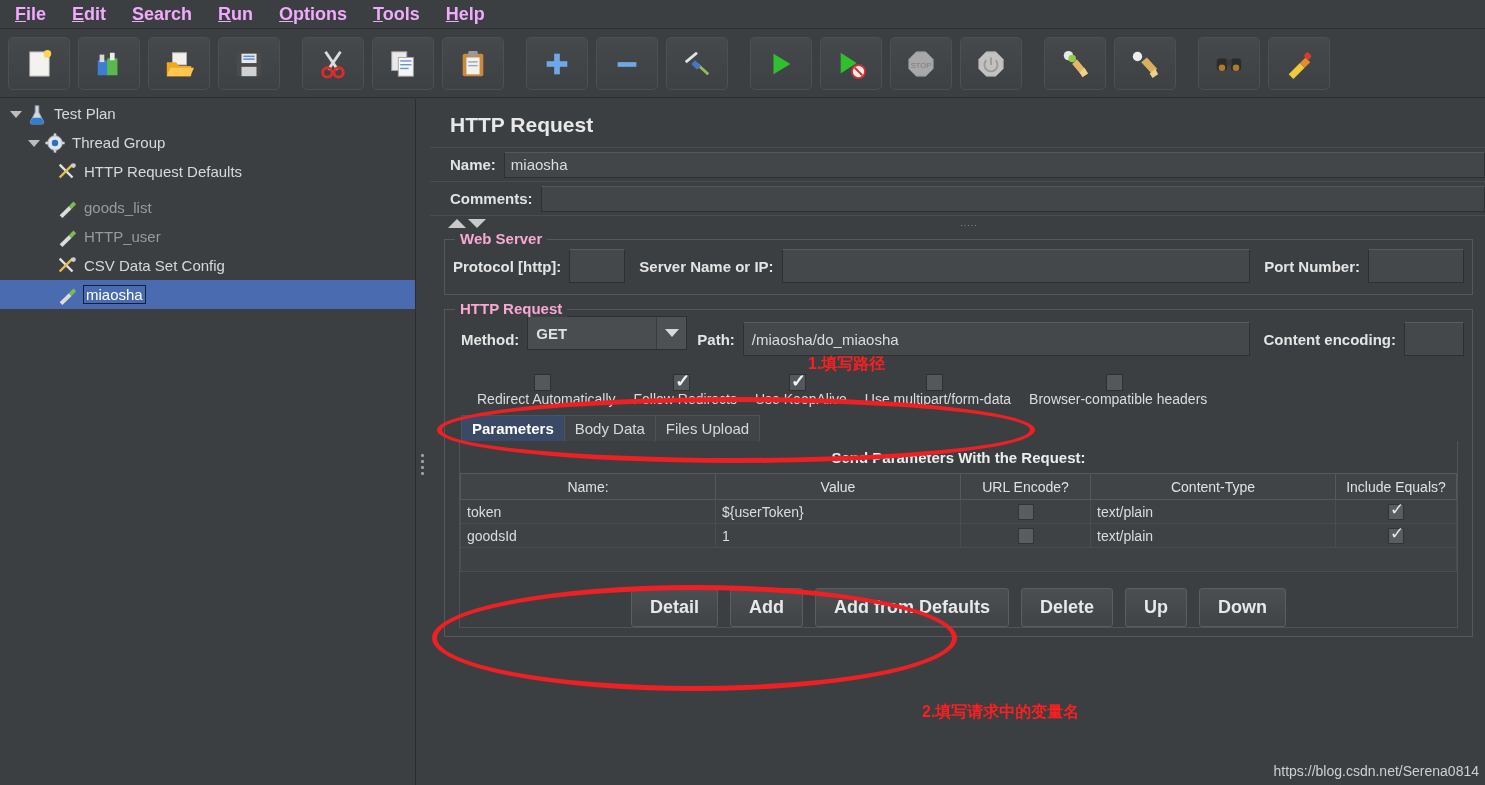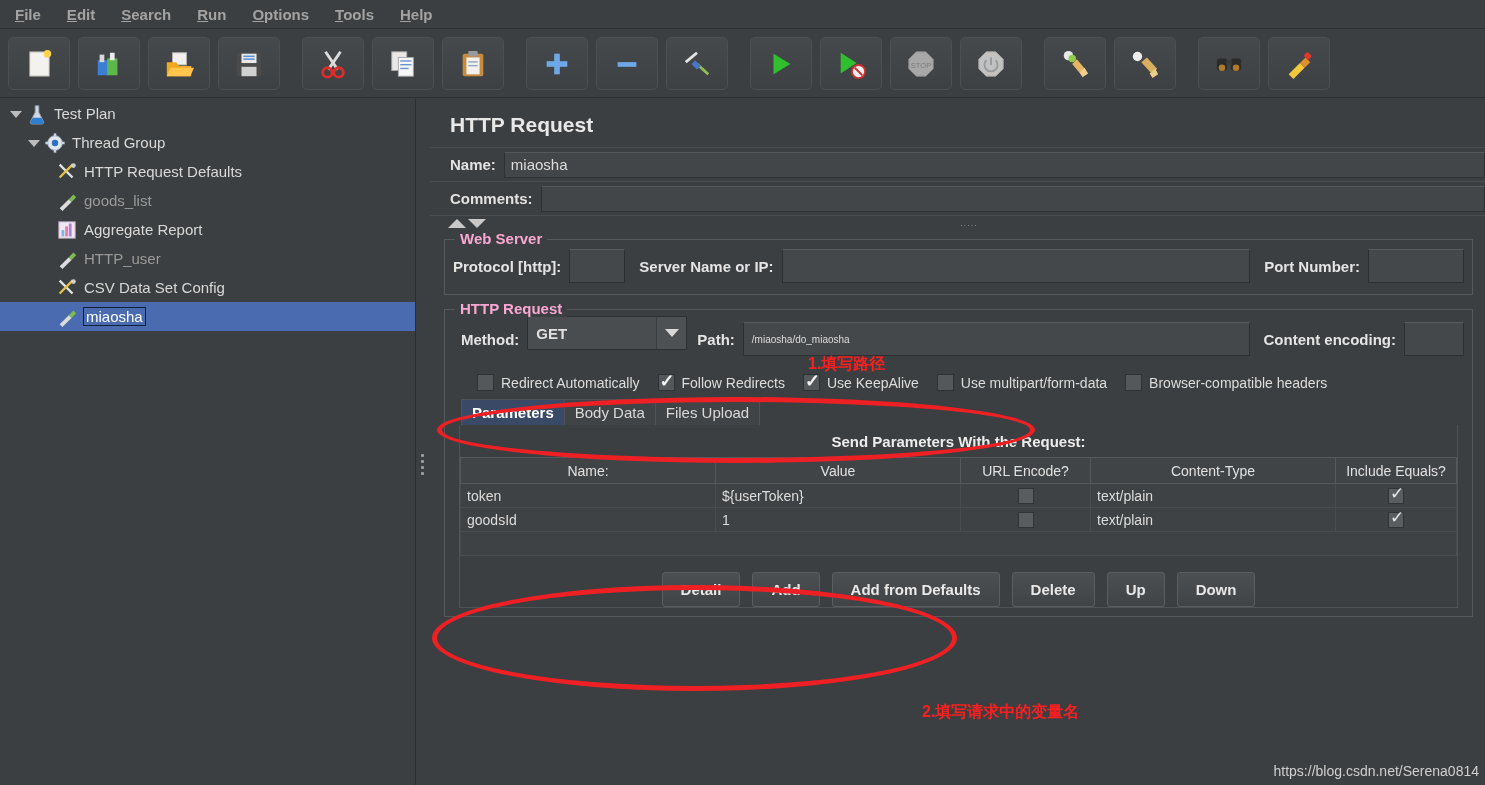--- a/index.html
+++ b/index.html
@@ -14,21 +14,21 @@
   #app { position:relative; width:1485px; height:785px; }
 
   
   .menubar {
     position:absolute; left:0; top:0; width:1485px; height:29px;
     background:#3c3f41; display:flex; align-items:center;
     padding-left:10px; gap:16px;
     border-bottom:1px solid #2e3032;
   }
   .menu-item {
-    font-size:15px; font-weight:bold; color:#a3a3a3;
+    font-size:18px; font-weight:bold; color:#f0abfc;
     padding:2px 5px; cursor:default; white-space:nowrap;
   }
   .menu-item .mn { text-decoration:underline; }
 
   
   .toolbar {
     position:absolute; left:0; top:30px; width:1485px; height:68px;
     background:#3c3f41; display:flex; align-items:center;
     padding:0 8px; gap:8px; border-bottom:1px solid #2b2d2f;
   }
@@ -126,37 +126,37 @@
   
   .group { position:relative; margin:8px 12px 0 14px; border:1px solid #55595c; padding:6px 8px 8px; }
   .group > .gtitle {
     position:absolute; top:-10px; left:10px; background:#3c3f41;
     padding:0 5px; font-size:15px; font-weight:bold; color:#f9a8d4;
   }
   .grow { display:flex; align-items:center; height:40px; }
   .glbl { font-size:15px; font-weight:bold; color:#e4e4e4; white-space:nowrap; }
   .inp {
     background:#45484a; border:1px solid #2d3032; border-top-color:#5a5d5f;
-    height:34px; color:#dcdcdc; font-size:10px; display:flex;
+    height:34px; color:#dcdcdc; font-size:15px; display:flex;
     align-items:center; padding:0 8px; cursor:text;
   }
   .combo {
     display:flex; align-items:stretch; margin:0 10px 12px 8px;
     background:#4a4d50; border:1px solid #2d3032; height:34px; width:160px;
   }
   .combo .cval { flex:1; display:flex; align-items:center; padding:0 8px; font-size:15px; font-weight:bold; color:#e0e0e0; }
   .combo .carrow {
     width:30px; display:flex; align-items:center; justify-content:center;
     background:#4d5154; border-left:1px solid #3a3d3f;
   }
   .carrow::after { content:""; border-left:7px solid transparent; border-right:7px solid transparent; border-top:8px solid #d8d8d8; }
 
   
   .chkrow { display:flex; align-items:center; gap:18px; padding:12px 0 6px 24px; }
-  .chk { display:flex; align-items:center; cursor:pointer; }
+  .chk { display:flex; align-items:center; cursor:pointer;flex-direction:column; }
   .cbox {
     width:17px; height:17px; background:#55585b; border:1px solid #2e3133;
     margin-right:7px; position:relative; flex:none;
   }
   .cbox.on::after {
     content:"✓"; position:absolute; left:1px; top:-5px;
     font-size:18px; color:#f2f2f2; font-weight:bold;
   }
   .cbl { font-size:14px; color:#dcdcdc; white-space:nowrap; }
 
@@ -175,21 +175,21 @@
   }
   td.ctr { text-align:center; }
   .tcb { width:16px; height:16px; background:#5a5d60; border:1px solid #313436; display:inline-block; position:relative; vertical-align:middle; }
   .tcb.on::after { content:"✓"; position:absolute; left:1px; top:-6px; font-size:17px; color:#e8e8e8; }
   .emptyrow td { height:26px; background:#3c3f41; border-color:#474a4d; }
 
   
   .btnrow { display:flex; justify-content:center; gap:12px; padding-top:16px; }
   .btn {
     background:linear-gradient(#4b4f52,#414447); border:1px solid #5a5e61;
-    border-radius:3px; color:#e8e8e8; font-size:15px; font-weight:bold;
+    border-radius:3px; color:#e8e8e8; font-size:18px; font-weight:bold;
     padding:8px 18px; cursor:pointer; white-space:nowrap;
   }
 
   
   .ellipse {
     position:absolute; border:5px solid #ee2024; border-radius:50%;
     pointer-events:none;
   }
   .anno {
     position:absolute; color:#fb1f1f; font-size:16px; font-weight:bold;
@@ -405,37 +405,28 @@
 
     <div class="tnode" style="padding-left:56px;">
       <svg class="ticon" viewBox="0 0 24 24">
         <line x1="4" y1="4" x2="18" y2="18" stroke="#e2e2e2" stroke-width="2.6"></line>
         <line x1="18" y1="4" x2="4" y2="18" stroke="#e0c24a" stroke-width="2.6"></line>
         <circle cx="19" cy="5" r="2.6" fill="#cfcfcf"></circle>
       </svg>
       <span class="tlabel">HTTP Request Defaults</span>
     </div>
 
-    <div class="tnode" style="padding-left:56px;">
+    <div class="tnode" style="padding-left:56px;margin-top:7px;">
       <svg class="ticon" viewBox="0 0 24 24">
         <path d="M4 20 l10 -10 l3 3 l-10 10 Z" fill="#dcdcdc"></path>
         <path d="M14 10 l5 -5 l3 3 l-5 5 Z" fill="#7dbb4e"></path>
       </svg>
       <span class="tlabel dim">goods_list</span>
     </div>
 
-    <div class="tnode" style="padding-left:56px;">
-      <svg class="ticon" viewBox="0 0 24 24">
-        <rect x="3" y="3" width="18" height="18" fill="#f0e7f2" stroke="#a99cae"></rect>
-        <rect x="6" y="12" width="3" height="7" fill="#7fb6e0"></rect>
-        <rect x="10" y="8" width="3" height="11" fill="#e07fae"></rect>
-        <rect x="14" y="5" width="3" height="14" fill="#b07fd0"></rect>
-      </svg>
-      <span class="tlabel">Aggregate Report</span>
-    </div>
 
     <div class="tnode" style="padding-left:56px;">
       <svg class="ticon" viewBox="0 0 24 24">
         <path d="M4 20 l10 -10 l3 3 l-10 10 Z" fill="#dcdcdc"></path>
         <path d="M14 10 l5 -5 l3 3 l-5 5 Z" fill="#7dbb4e"></path>
       </svg>
       <span class="tlabel dim">HTTP_user</span>
     </div>
 
     <div class="tnode" style="padding-left:56px;">

